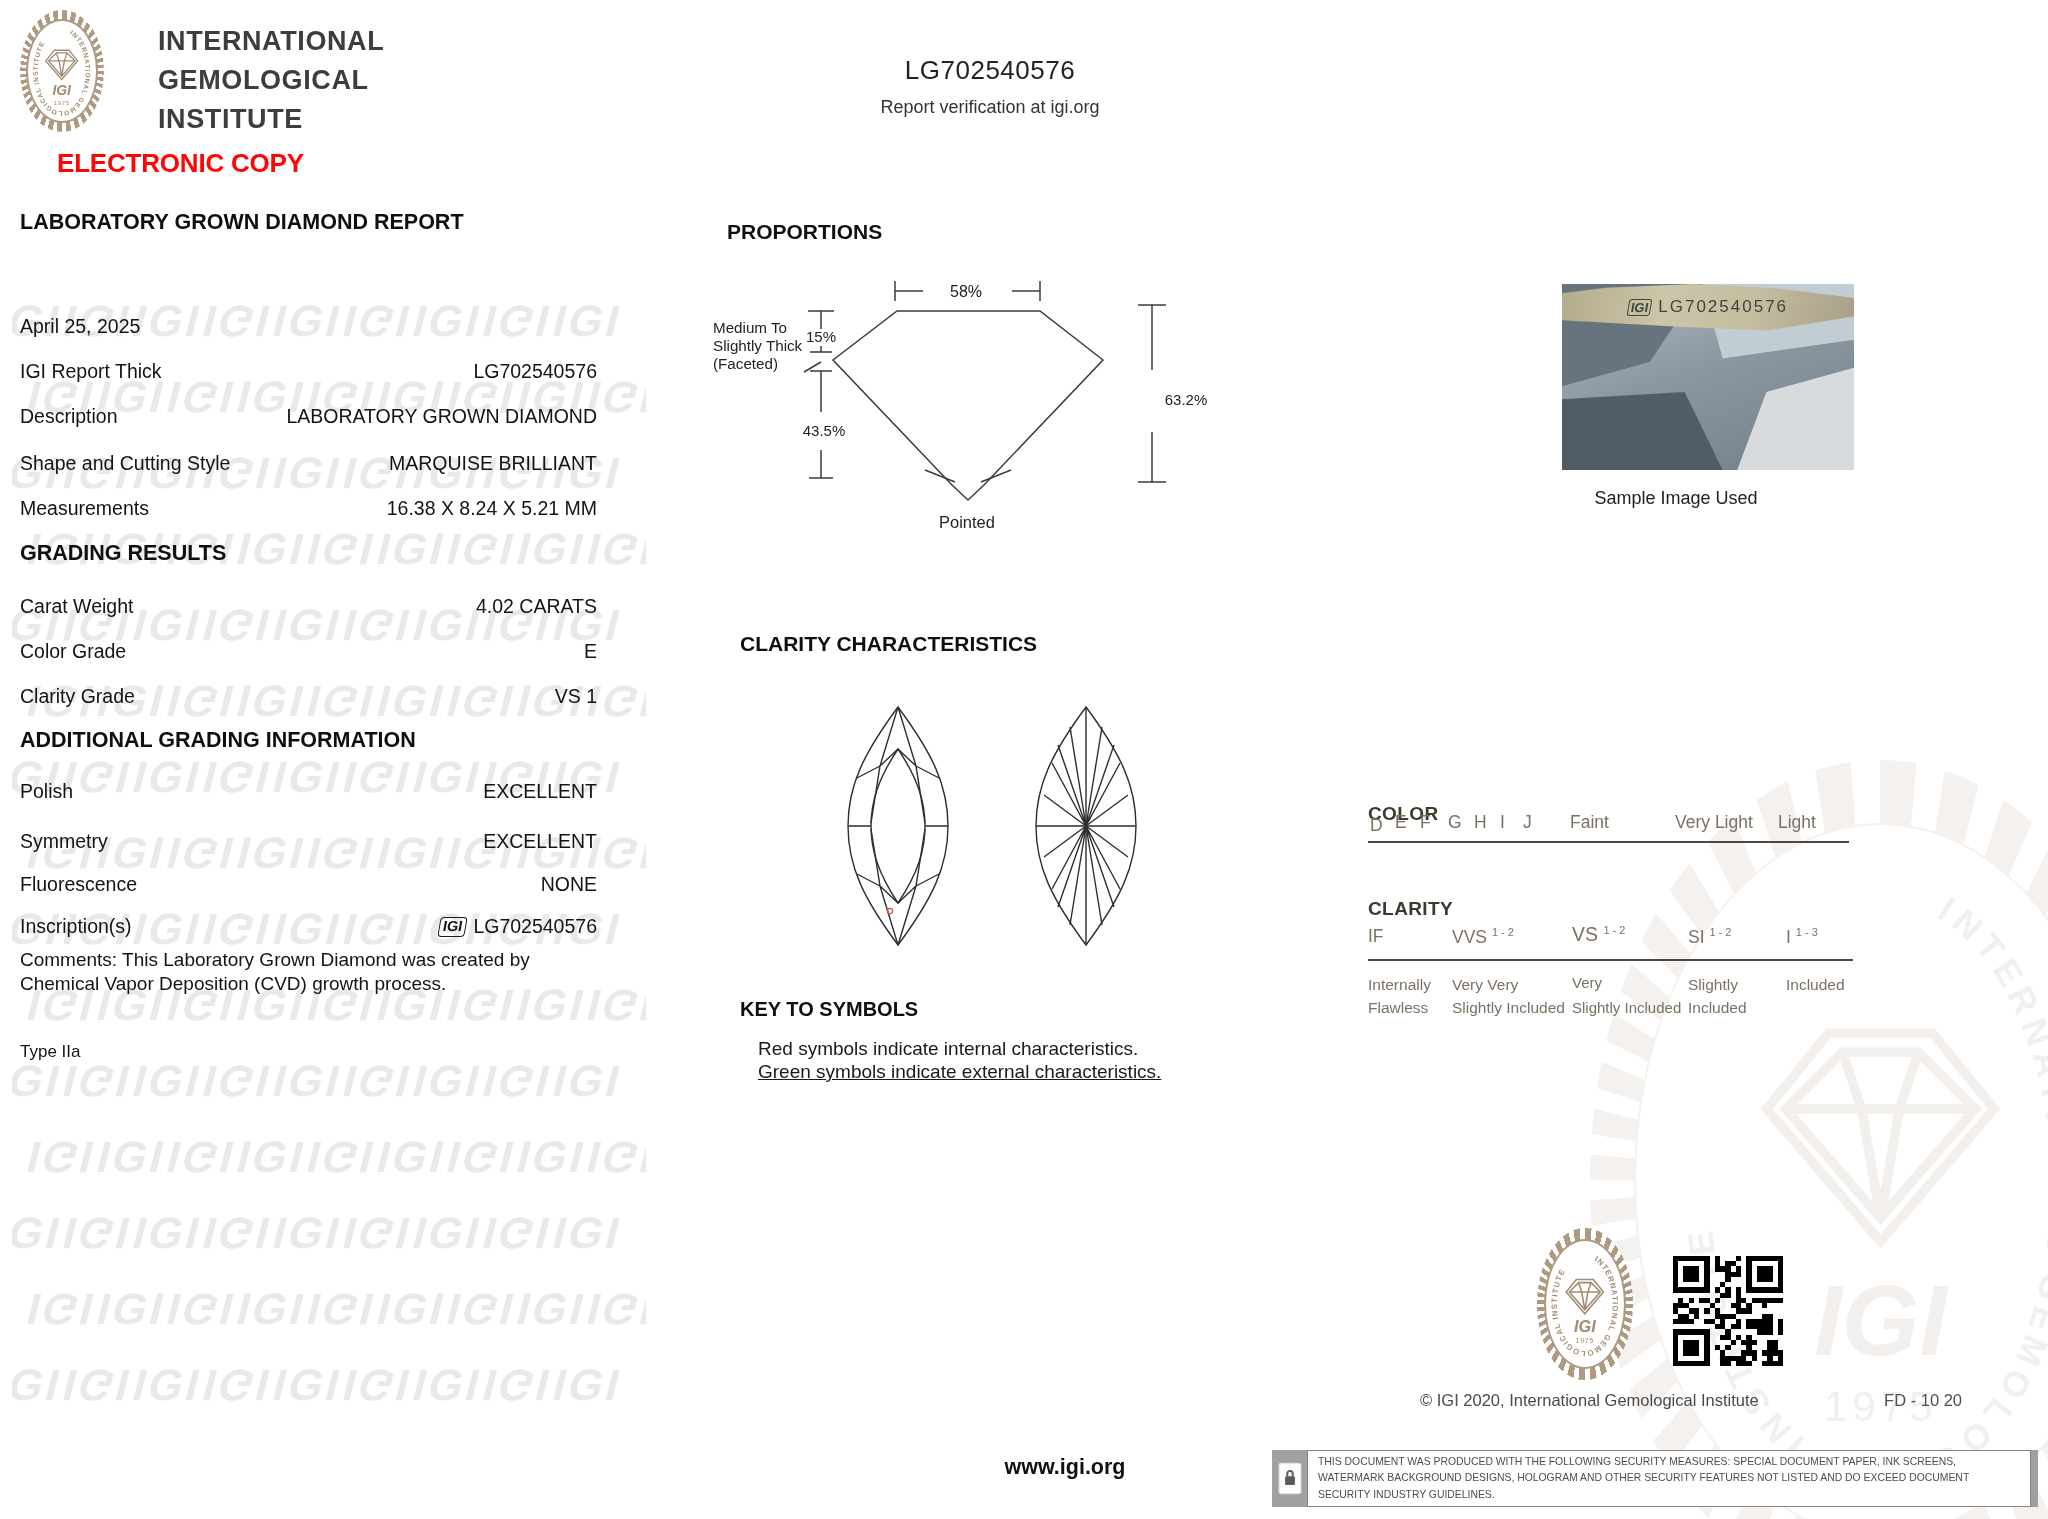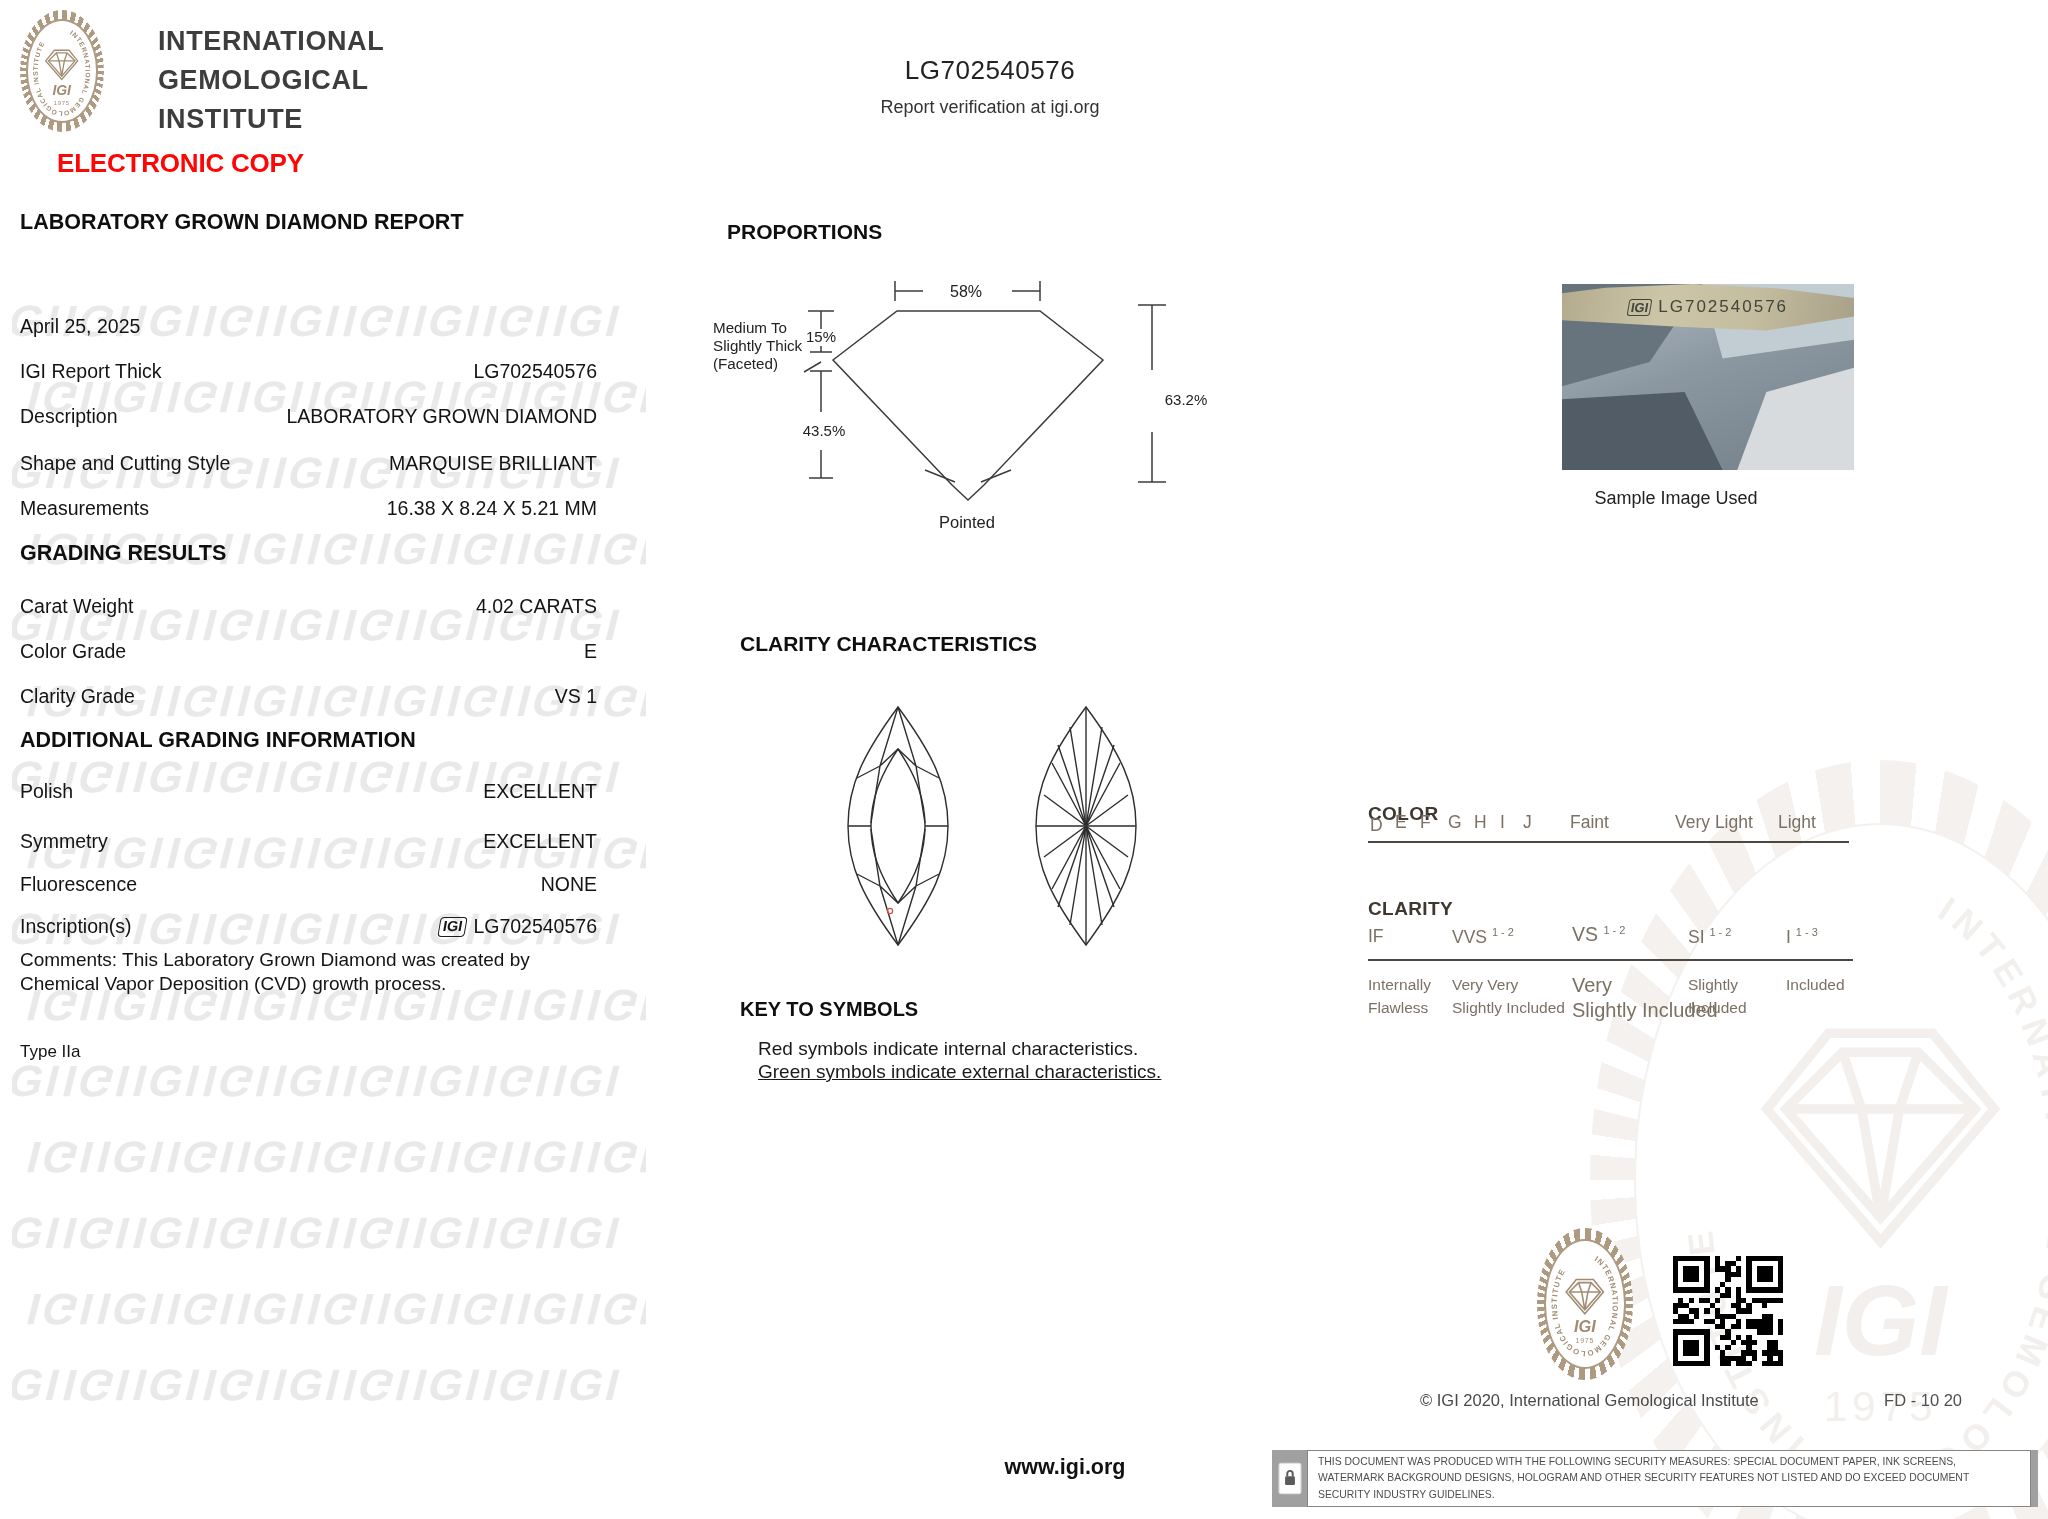--- a/index.html
+++ b/index.html
@@ -77,21 +77,21 @@
   .ks-line{position:absolute;left:758px;font-size:19px;color:#1a1a1a;z-index:2;}
 
   
   .scale-title{position:absolute;font-size:19px;font-weight:bold;color:#3e382f;letter-spacing:.4px;z-index:2;}
   .cl{position:absolute;font-size:17.5px;color:#7b7163;z-index:2;}
   .scale-line{position:absolute;height:2px;background:#4e473f;z-index:2;}
   .gcode{position:absolute;font-size:17.5px;color:#7b7163;z-index:2;}
   .gcode sup{font-size:11px;}
   .glab{position:absolute;font-size:15.5px;color:#7b7163;z-index:2;}
   .hlc{font-size:19.5px;text-align:right;}
-  .hll{font-size:20px;}
+  .hll{font-size:15px;}
 
   
   .qr{position:absolute;left:1673px;top:1256px;width:110px;height:110px;z-index:2;}
   .qr svg{width:100%;height:100%;}
   .copyright{position:absolute;left:1420px;top:1391px;font-size:16.5px;color:#4a4a4a;z-index:2;}
   .formcode{position:absolute;left:1830px;top:1391px;width:132px;text-align:right;font-size:16.5px;color:#4f4f4f;z-index:2;}
   .website{position:absolute;left:915px;top:1455px;width:300px;text-align:center;
            font-size:21.5px;font-weight:bold;color:#111;z-index:2;}
   .secstrip{position:absolute;left:1272px;top:1450px;width:766px;height:57px;background:#a0a0a0;
             display:flex;align-items:center;z-index:4;}

